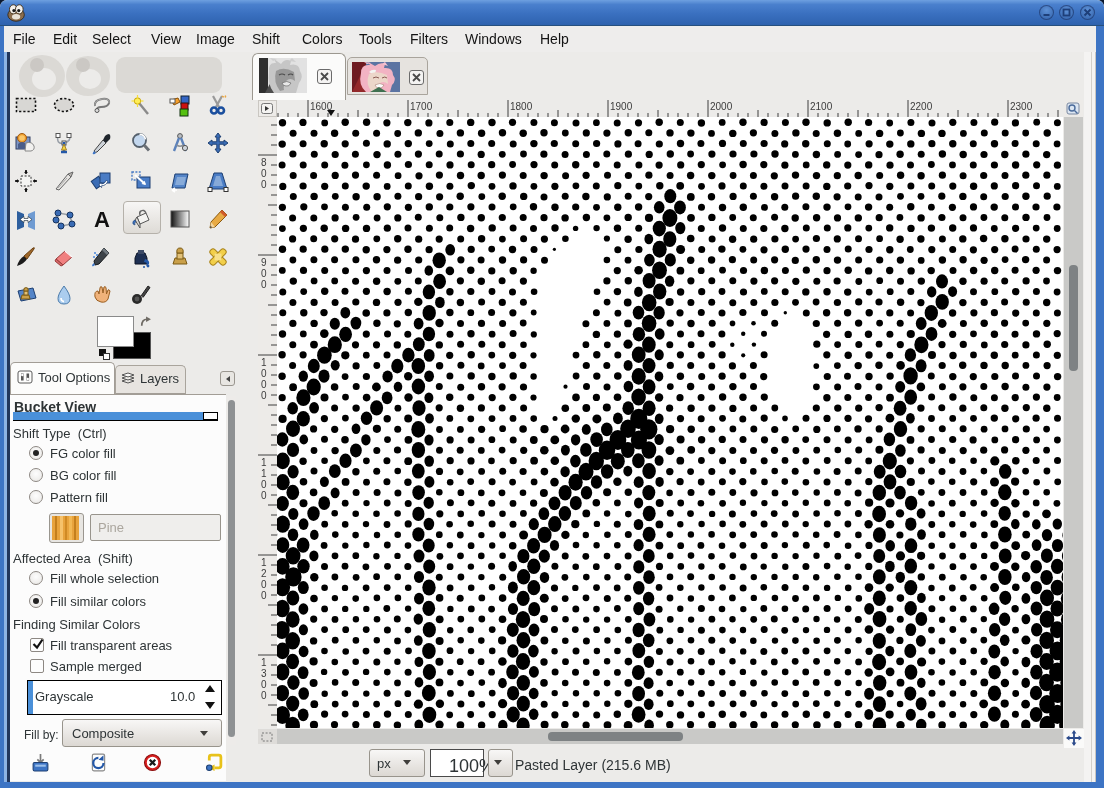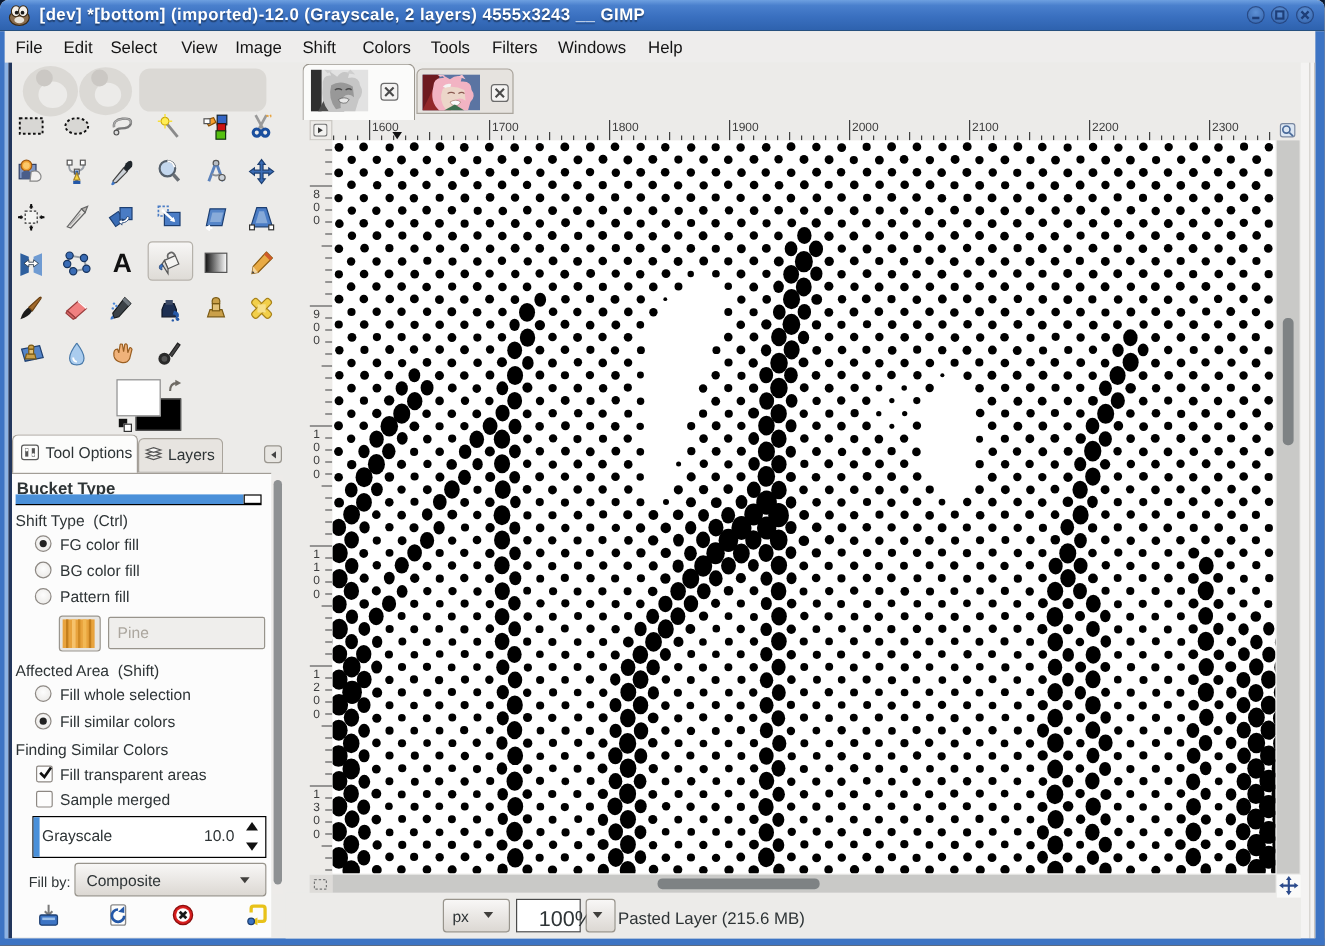--- a/index.html
+++ b/index.html
@@ -60,21 +60,20 @@
     <div id="bb1"></div>
 <div id="tbar"></div>
 <svg class="abs" style="left:6px;top:2px" width="22" height="22" viewBox="0 0 24 24">
       <ellipse cx="11" cy="14" rx="9" ry="7" fill="#8a6d4e" stroke="#3a2a16"></ellipse>
       <ellipse cx="8" cy="8" rx="4.2" ry="5" fill="#f4f0ea" stroke="#3a2a16"></ellipse>
       <ellipse cx="14.5" cy="8" rx="4.2" ry="5" fill="#f4f0ea" stroke="#3a2a16"></ellipse>
       <circle cx="8.6" cy="9.4" r="1.7" fill="#1a1a1a"></circle>
       <circle cx="13.9" cy="9.4" r="1.7" fill="#1a1a1a"></circle>
       <ellipse cx="11" cy="16" rx="4.5" ry="3" fill="#e8e2d8"></ellipse>
     </svg>
-<div id="title">[dev] *[bottom] (imported)-12.0 (Grayscale, 2 layers) 4555x3243 __ GIMP</div>
 <div class="wbtn" style="left:1039px"><svg style="left:0px;top:0px" width="15" height="15" viewBox="0 0 15 15">
         <line x1="4.5" y1="10" x2="10.5" y2="10" stroke="#1e3f79" stroke-width="2"></line>
       </svg></div>
 <div class="wbtn" style="left:1059px"><svg style="left:0px;top:0px" width="15" height="15" viewBox="0 0 15 15">
         <rect x="4.5" y="4.5" width="6" height="6" fill="none" stroke="#1e3f79" stroke-width="1.8"></rect>
       </svg></div>
 <div class="wbtn" style="left:1080px"><svg style="left:0px;top:0px" width="15" height="15" viewBox="0 0 15 15">
         <path d="M4.5 4.5 L10.5 10.5 M10.5 4.5 L4.5 10.5" stroke="#1e3f79" stroke-width="2"></path>
       </svg></div>
 <div id="menubar"></div>
@@ -325,21 +324,21 @@
       <path d="M2 5 L8 3 L14 5 L8 7 Z" fill="#f8f7f5" stroke="#555"></path>
     </svg>
 <div class="lbl" style="left:140px;top:371px">Layers</div>
 <div class="abs" style="left:220px;top:371px;width:15px;height:15px;border:1px solid #9a968f;border-radius:3px;background:#e8e6e2"></div>
 <svg class="abs" style="left:224px;top:375px" width="8" height="8" viewBox="0 0 8 8">
       <path d="M6 1 L2 4 L6 7 Z" fill="#444"></path>
     </svg>
 <div id="panel"></div>
     <div id="pscroll"></div>
     <div id="pthumb"></div>
-<div class="lbl" style="left:14px;top:399px;font-weight:bold;font-size:14px">Bucket Type</div>
+<div class="lbl" style="left:14px;top:399px;font-weight:bold;font-size:14px">Bucket View</div>
 <div class="abs" style="left:13px;top:412px;width:205px;height:9px;border-bottom:1px solid #000"></div>
 <div class="abs" style="left:13px;top:412px;width:190px;height:8px;background:#4a90d9"></div>
 <div class="abs" style="left:203px;top:412px;width:15px;height:8px;background:#fff;border:1px solid #000"></div>
 <div class="lbl" style="left:13px;top:426px">Shift Type  (Ctrl)</div>
 <div class="radio" style="left:29px;top:446px">
       <div class="rdot"></div>
     </div>
 <div class="lbl" style="left:50px;top:446px">FG color fill</div>
 <div class="radio" style="left:29px;top:468px"></div>
 <div class="lbl" style="left:50px;top:468px">BG color fill</div>

